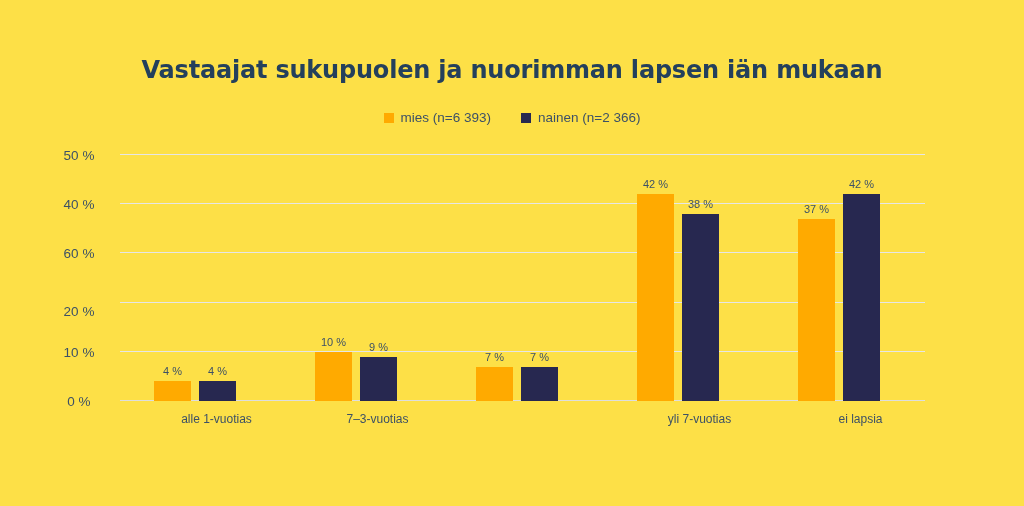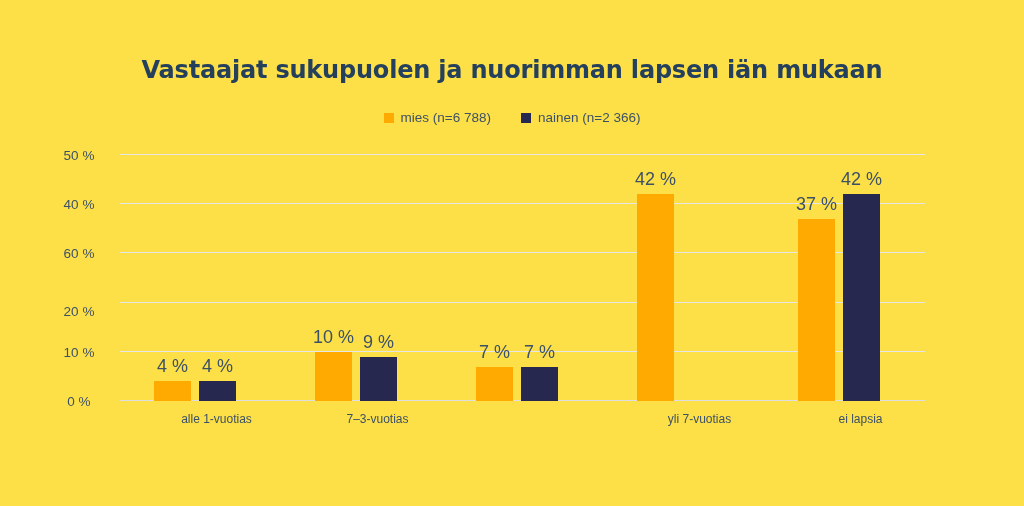--- a/index.html
+++ b/index.html
@@ -118,21 +118,21 @@
   }
   .bar.series-0 { left: 0px; }
   .bar.series-1 { left: 45px; }
 
   .bar-label {
     position: absolute;
     bottom: 100%;
     width: 44px;
     margin-bottom: 4px;
     text-align: center;
-    font-size: 18px;
+    font-size: 11px;
     color: #3d5166;
     white-space: nowrap;
   }
   .bar.series-0 .bar-label { left: -3px; }
   .bar.series-1 .bar-label { left: -3px; }
 
   
   .x-labels {
     position: absolute;
     left: 120px;
@@ -154,21 +154,21 @@
 </head>
 <body>
 
 <div id="chart-root">
 
   <div class="chart-title">Vastaajat sukupuolen ja nuorimman lapsen iän mukaan</div>
 
   <div class="legend">
     <div class="legend-item">
       <span class="legend-swatch" style="background: rgb(255, 170, 0);"></span>
-      <span class="legend-label">mies (n=6 788)</span>
+      <span class="legend-label">mies (n=6 393)</span>
     </div>
     <div class="legend-item">
       <span class="legend-swatch" style="background: rgb(39, 40, 80);"></span>
       <span class="legend-label">nainen (n=2 366)</span>
     </div>
   </div>
 
   <div class="y-axis" id="y-axis">
       <div class="y-tick" style="top: 246px;">0 %</div>
       <div class="y-tick" style="top: 196.8px;">10 %</div>
@@ -206,20 +206,23 @@
           <span class="bar-label">7 %</span>
         </div>
         <div class="bar series-1" style="height: 34.44px; background: rgb(39, 40, 80);">
           <span class="bar-label">7 %</span>
         </div>
       </div>
       <div class="bar-group" style="left: 557.5px;">
         <div class="bar series-0" style="height: 206.64px; background: rgb(255, 170, 0);">
           <span class="bar-label">42 %</span>
         </div>
+        <div class="bar series-1" style="height: 186.96px; background: rgb(39, 40, 80);">
+          <span class="bar-label">38 %</span>
+        </div>
       </div>
       <div class="bar-group" style="left: 718.5px;">
         <div class="bar series-0" style="height: 182.04px; background: rgb(255, 170, 0);">
           <span class="bar-label">37 %</span>
         </div>
         <div class="bar series-1" style="height: 206.64px; background: rgb(39, 40, 80);">
           <span class="bar-label">42 %</span>
         </div>
       </div>
     </div>

